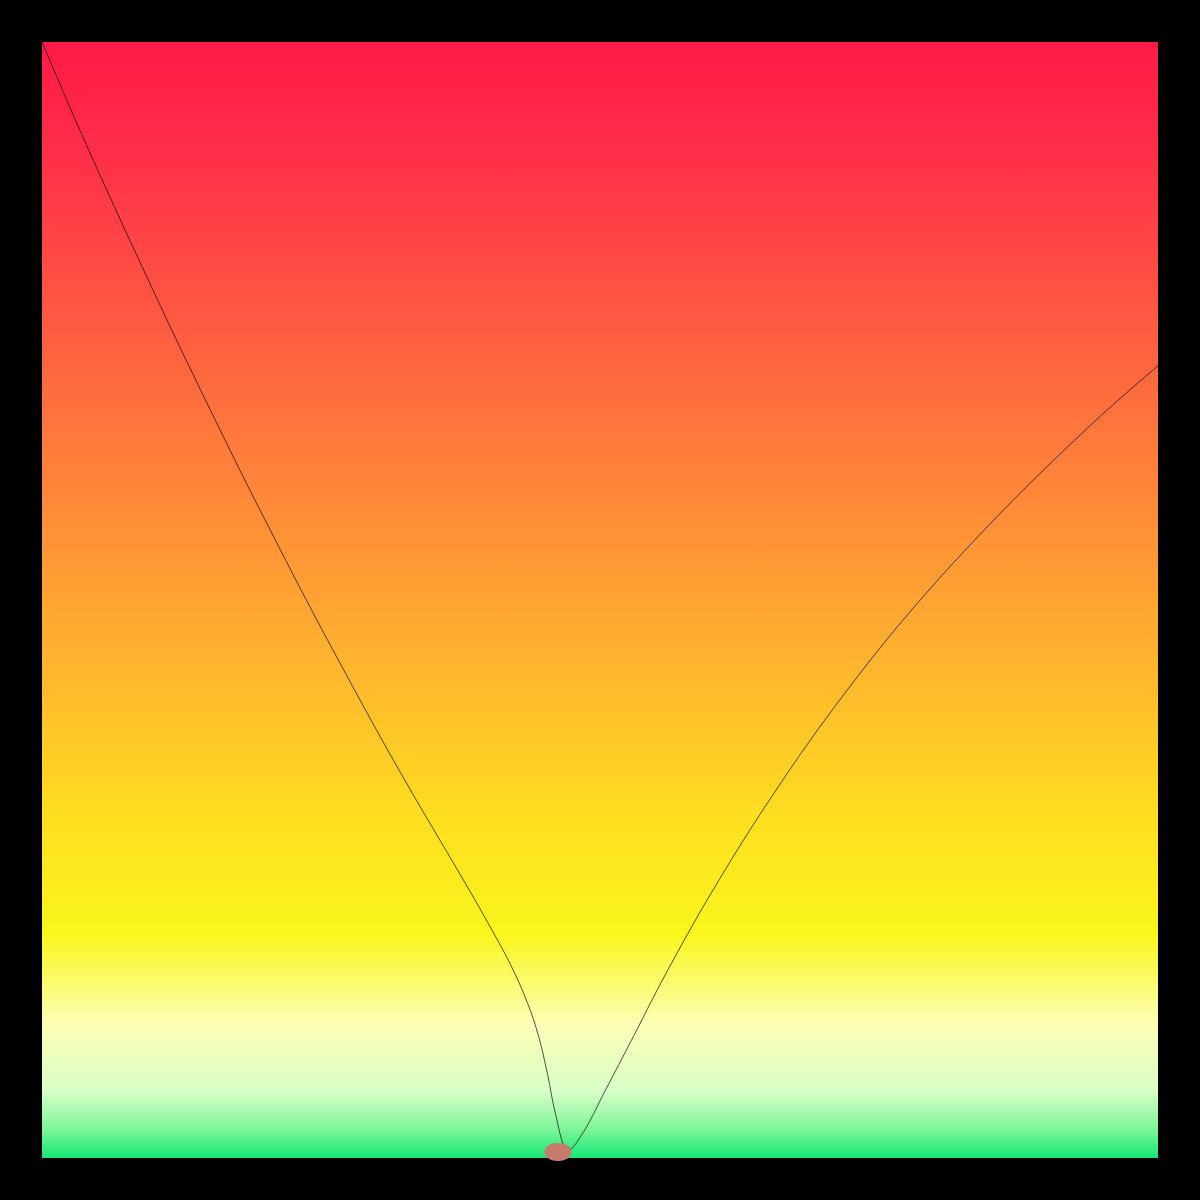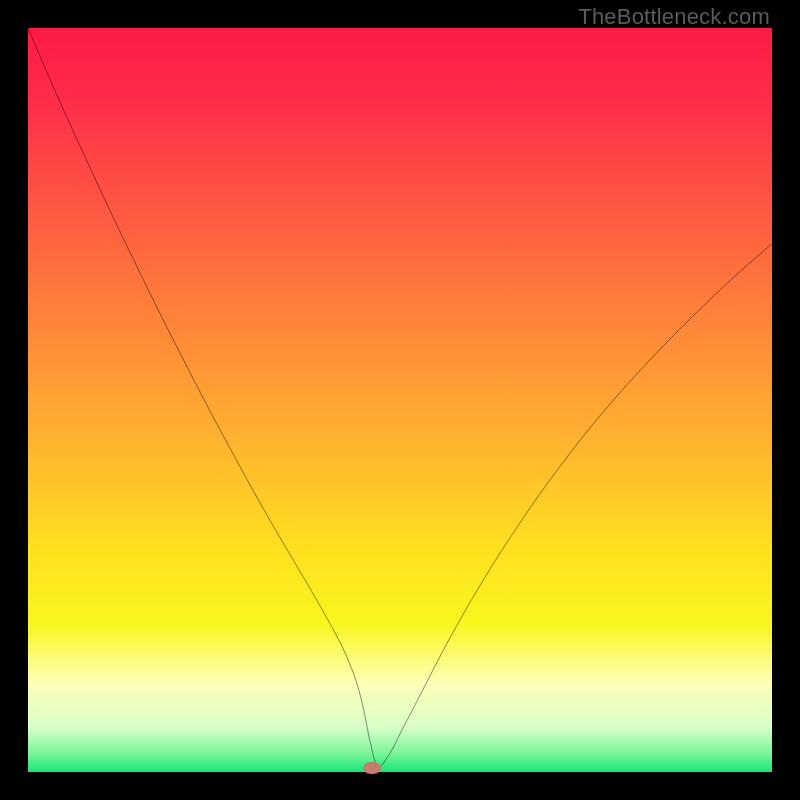--- a/index.html
+++ b/index.html
@@ -81,14 +81,13 @@
       <rect x="0" y="0" width="100" height="100" fill="url(#heat)"></rect>
     </svg>
 
     <svg class="curve-svg" viewBox="0 0 100 100" preserveAspectRatio="none">
       <path id="curve-path" d="M 0 0 C 0.54 1.26, 1.92 4.533999999999999, 3 7 C 4.08 9.466000000000001, 4.92 11.324000000000002, 6 13.700000000000003 C 7.08 16.076000000000004, 7.92 17.878000000000004, 9 20.200000000000003 C 10.08 22.522000000000002, 10.92 24.331999999999994, 12 26.599999999999994 C 13.08 28.867999999999995, 13.92 30.585999999999995, 15 32.8 C 16.08 35.013999999999996, 16.92 36.739999999999995, 18 38.9 C 19.08 41.06, 19.92 42.693999999999996, 21 44.8 C 22.08 46.906, 22.92 48.548, 24 50.6 C 25.08 52.652, 25.92 54.202000000000005, 27 56.2 C 28.08 58.198, 28.92 59.756, 30 61.7 C 31.08 63.644000000000005, 31.92 65.128, 33 67 C 34.08 68.872, 35.1 70.57, 36 72.1 C 36.9 73.63, 37.28 74.258, 38 75.5 C 38.72 76.742, 39.28 77.704, 40 79 C 40.72 80.296, 41.37 81.422, 42 82.7 C 42.63 83.97800000000001, 43.05 84.948, 43.5 86.1 C 43.95 87.252, 44.176 87.948, 44.5 89.1 C 44.824 90.252, 45.029999999999994 91.258, 45.3 92.5 C 45.57 93.742, 45.694 94.794, 46 96 C 46.306 97.206, 46.55 98.894, 47 99.2 C 47.45 99.506, 47.87 98.654, 48.5 97.7 C 49.13 96.74600000000001, 49.69 95.44800000000001, 50.5 93.9 C 51.31 92.352, 52.01 91.008, 53 89.1 C 53.99 87.192, 54.74000000000001 85.622, 56.00000000000001 83.3 C 57.260000000000005 80.978, 58.38 78.918, 60 76.2 C 61.62 73.482, 63.02 71.188, 65 68.2 C 66.98 65.212, 68.66 62.732, 71 59.6 C 73.34 56.468, 75.3 53.949999999999996, 78 50.8 C 80.7 47.65, 83.12 45.07, 86 42.1 C 88.88 39.13, 91.48 36.657999999999994, 94 34.3 C 96.52 31.941999999999997, 98.92 29.954, 100 29" fill="none" stroke="#000000" stroke-width="0.45" vector-effect="non-scaling-stroke" stroke-linecap="round" stroke-linejoin="round"></path>
     </svg>
 
     <div id="marker" class="marker" style="left: 46.2%; top: 99.4%; background: rgb(199, 122, 110);"></div>
   </div>
 
-  <div class="watermark">TheBottleneck.com</div>
 </div>
 
 </body></html>

